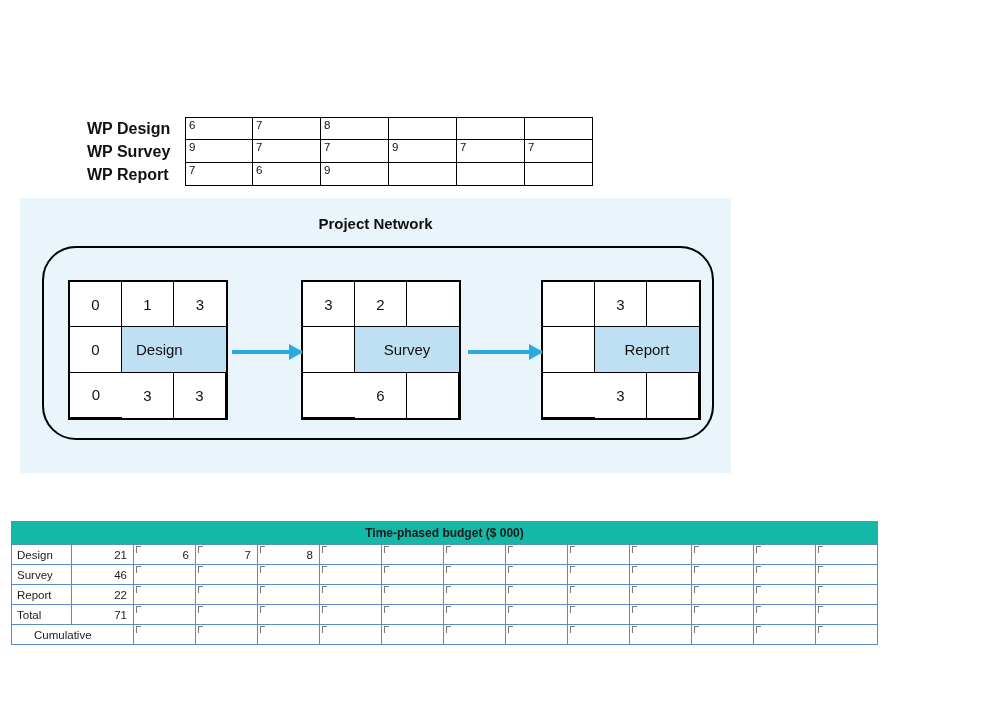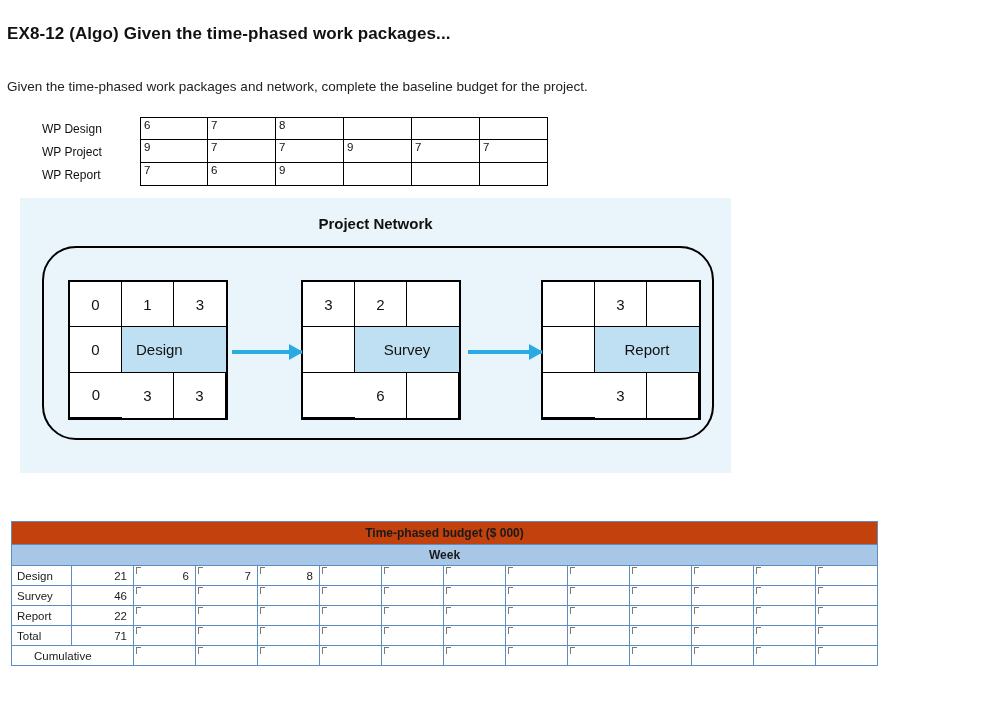--- a/index.html
+++ b/index.html
@@ -26,24 +26,24 @@
     left: 7px; top: 79px;
     font-size: 13.5px;
     color: #222;
   }
 
   
   .wp-block { position: absolute; left: 42px; top: 117px; }
   .wp-row { display: flex; align-items: stretch; height: 23px; }
   .wp-label {
     width: 98px;
-    font-size: 12px;
-    font-weight: normal;
+    font-size: 16px;
+    font-weight: bold;
     color: #111;
-    display: flex; align-items: center;
+    display: flex; align-items: center; margin-left: 45px;
   }
   .wp-cells { display: flex; }
   .wp-cell {
     width: 68px;
     border: 1px solid #000;
     border-left: none;
     position: relative;
     background: #fff;
   }
   .wp-cells .wp-cell:first-child { border-left: 1px solid #000; }
@@ -153,21 +153,21 @@
     left: 11px; top: 521px;
     border-collapse: collapse;
     font-size: 11.5px;
   }
   .budget th, .budget td {
     border: 1px solid #5b8dc2;
     padding: 0;
     height: 19px;
   }
   .budget .hdr-top {
-    background: #c2410c;
+    background: #14b8a6;
     color: #1a1a1a;
     font-weight: bold;
     height: 23px;
     font-size: 12px;
   }
   .budget .hdr-week {
     background: #a8c6e5;
     color: #1a1a1a;
     font-weight: bold;
     text-align: center;
@@ -206,22 +206,20 @@
     width: 5px; height: 7px;
     border-left: 1px solid #7a7a7a;
     border-top: 1px solid #7a7a7a;
   }
 </style>
 </head>
 <body>
 
 <div class="page">
 
-  <div class="title">EX8-12 (Algo) Given the time-phased work packages...</div>
-  <div class="prompt">Given the time-phased work packages and network, complete the baseline budget for the project.</div>
 
   <div class="wp-block">
     <div class="wp-row">
       <div class="wp-label">WP Design</div>
       <div class="wp-cells">
         <div class="wp-cell">
             <span>6</span>
           </div>
         <div class="wp-cell">
             <span>7</span>
@@ -234,21 +232,21 @@
           </div>
         <div class="wp-cell">
             <span></span>
           </div>
         <div class="wp-cell">
             <span></span>
           </div>
       </div>
     </div>
     <div class="wp-row">
-      <div class="wp-label">WP Project</div>
+      <div class="wp-label">WP Survey</div>
       <div class="wp-cells">
         <div class="wp-cell">
             <span>9</span>
           </div>
         <div class="wp-cell">
             <span>7</span>
           </div>
         <div class="wp-cell">
             <span>7</span>
           </div>
@@ -327,23 +325,20 @@
 
     <div class="arrow arrow-1"></div>
     <div class="arrow arrow-2"></div>
   </div>
 
 
   <table class="budget">
     <thead>
       <tr>
         <th class="hdr-top" colspan="14">Time-phased budget ($ 000)</th>
-      </tr>
-      <tr>
-        <th class="hdr-week" colspan="14">Week</th>
       </tr>
     </thead>
     <tbody>
       <tr>
         <td class="task">Design</td>
         <td class="budgetval">21</td>
         <td class="cell"><span class="tick"></span><span>6</span></td>
         <td class="cell"><span class="tick"></span><span>7</span></td>
         <td class="cell"><span class="tick"></span><span>8</span></td>
         <td class="cell"><span class="tick"></span><span></span></td>

